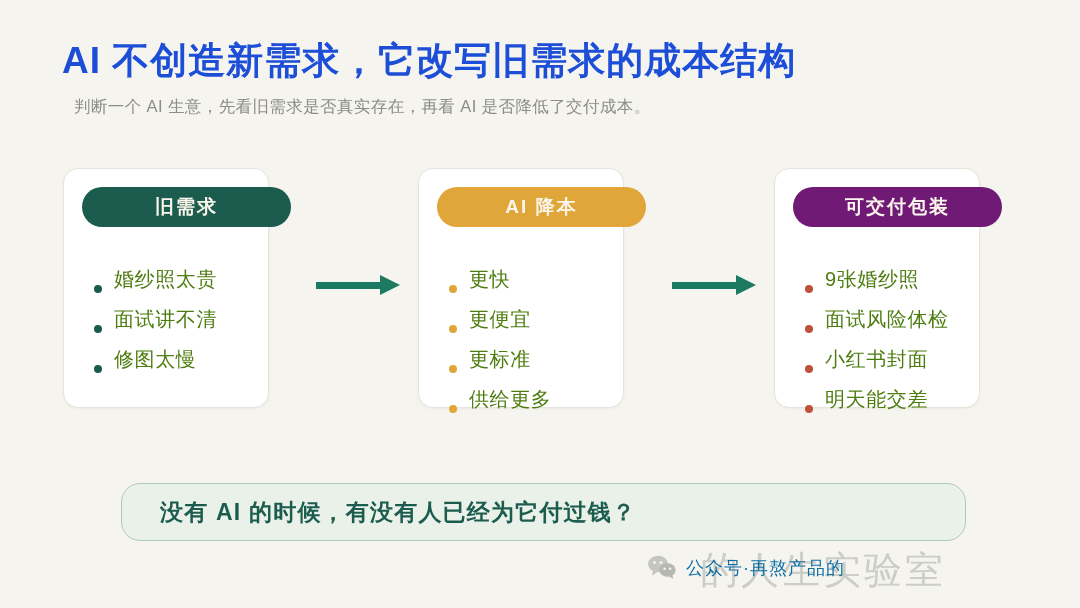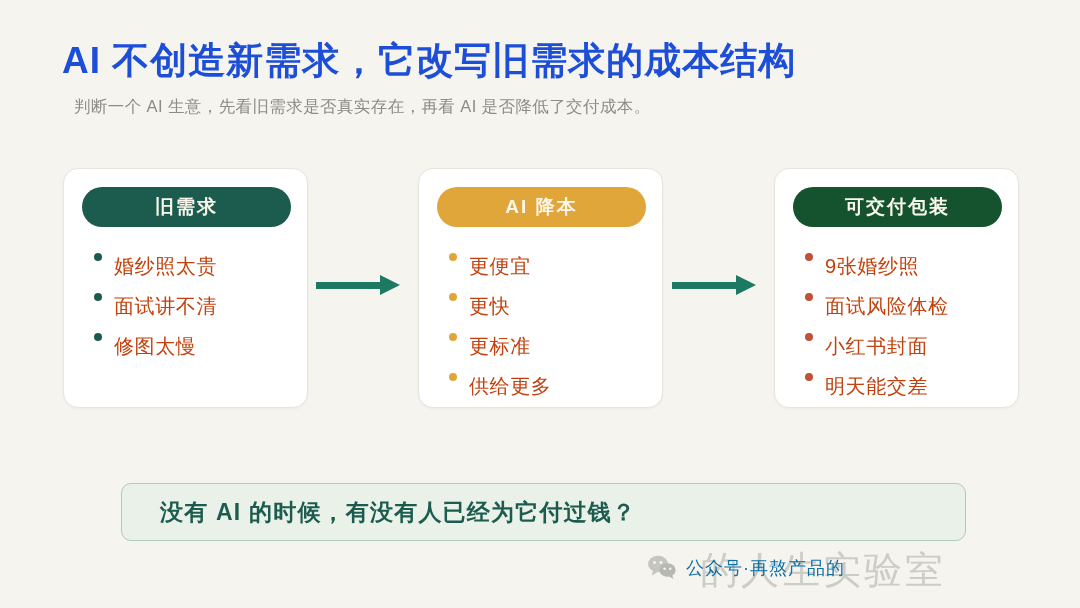--- a/index.html
+++ b/index.html
@@ -29,21 +29,21 @@
     white-space:nowrap;
     margin-left:12px;
   }
 
   
   .cards { position:absolute; left:0; top:168px; width:1080px; height:245px; }
 
   .card {
     position:absolute;
     top:0;
-    width:245px;
+    width:206px;
     height:240px;
     background:#FFFFFF;
     border:1px solid #E6E4DC;
     border-radius:15px;
     box-shadow:0 1px 3px rgba(0,0,0,0.045);
   }
   .card.c1 { left:63px; }
   .card.c2 { left:418px;border-radius:15px; }
   .card.c3 { left:774px; }
 
@@ -57,35 +57,35 @@
     display:flex;
     align-items:center;
     justify-content:center;
     font-size:19px;
     font-weight:bold;
     letter-spacing:2px;
     color:#FBF6EC;
   }
   .badge.green { background:#1C5C4E; }
   .badge.amber { background:#E0A63A; }
-  .badge.red   { background:#14532d; }
+  .badge.red   { background:#701a75; }
 
   .items {
     position:absolute;
     left:30px;
     top:84px;
     right:10px;
     list-style:none;
   }
   .items li {
     display:flex;
-    align-items:flex-start;
+    align-items:flex-end;
     height:40px;
     font-size:20px;
-    color:#c2410c;
+    color:#4d7c0f;
     letter-spacing:0.6px;
     white-space:nowrap;
   }
   .dot {
     width:8px; height:8px;
     border-radius:50%;
     margin-right:12px;
     flex:0 0 auto;
   }
   .dot.green { background:#1C5C4E; }
@@ -109,21 +109,21 @@
     border-left:20px solid #1C7A62;
   }
 
   
   .banner {
     position:absolute;
     left:121px; top:483px;
     width:845px; height:58px;
     background:#E9F1E9;
     border:1.5px solid #AFCCB6;
-    border-radius:10px;
+    border-radius:19px;
     display:flex;
     align-items:center;
   }
   .banner-text {
     margin-left:38px;
     font-size:23px;
     font-weight:bold;
     color:#1C5C4E;
     letter-spacing:1.2px;
     white-space:nowrap;
@@ -180,25 +180,25 @@
         <span>修图太慢</span>
       </li>
     </ul>
   </div>
 
   <div class="card c2">
     <div class="badge amber">AI 降本</div>
     <ul class="items">
       <li>
         <span class="dot amber"></span>
+        <span>更快</span>
+      </li>
+      <li>
+        <span class="dot amber"></span>
         <span>更便宜</span>
-      </li>
-      <li>
-        <span class="dot amber"></span>
-        <span>更快</span>
       </li>
       <li>
         <span class="dot amber"></span>
         <span>更标准</span>
       </li>
       <li>
         <span class="dot amber"></span>
         <span>供给更多</span>
       </li>
     </ul>

